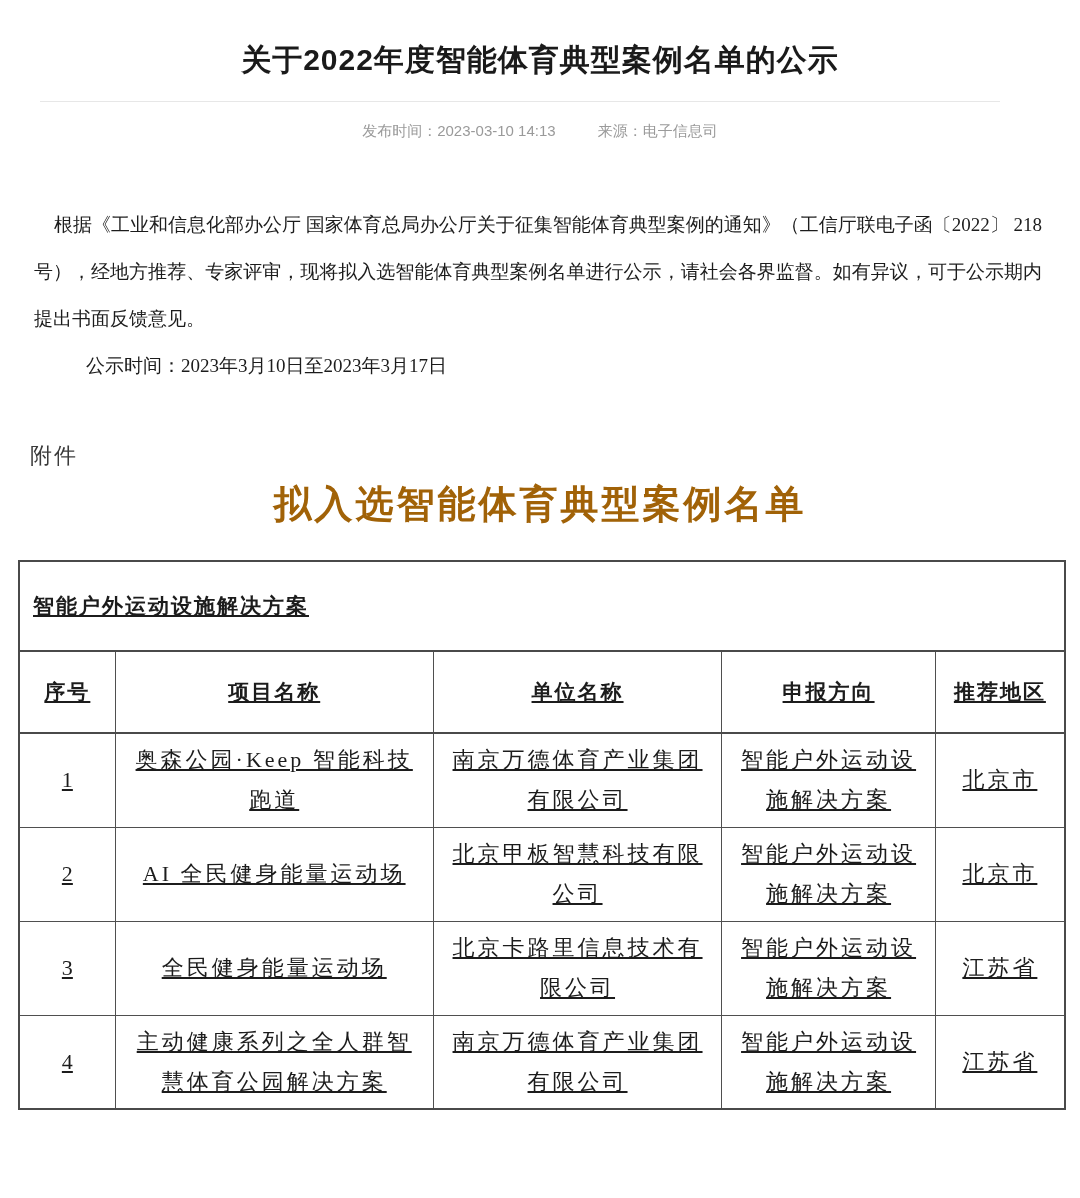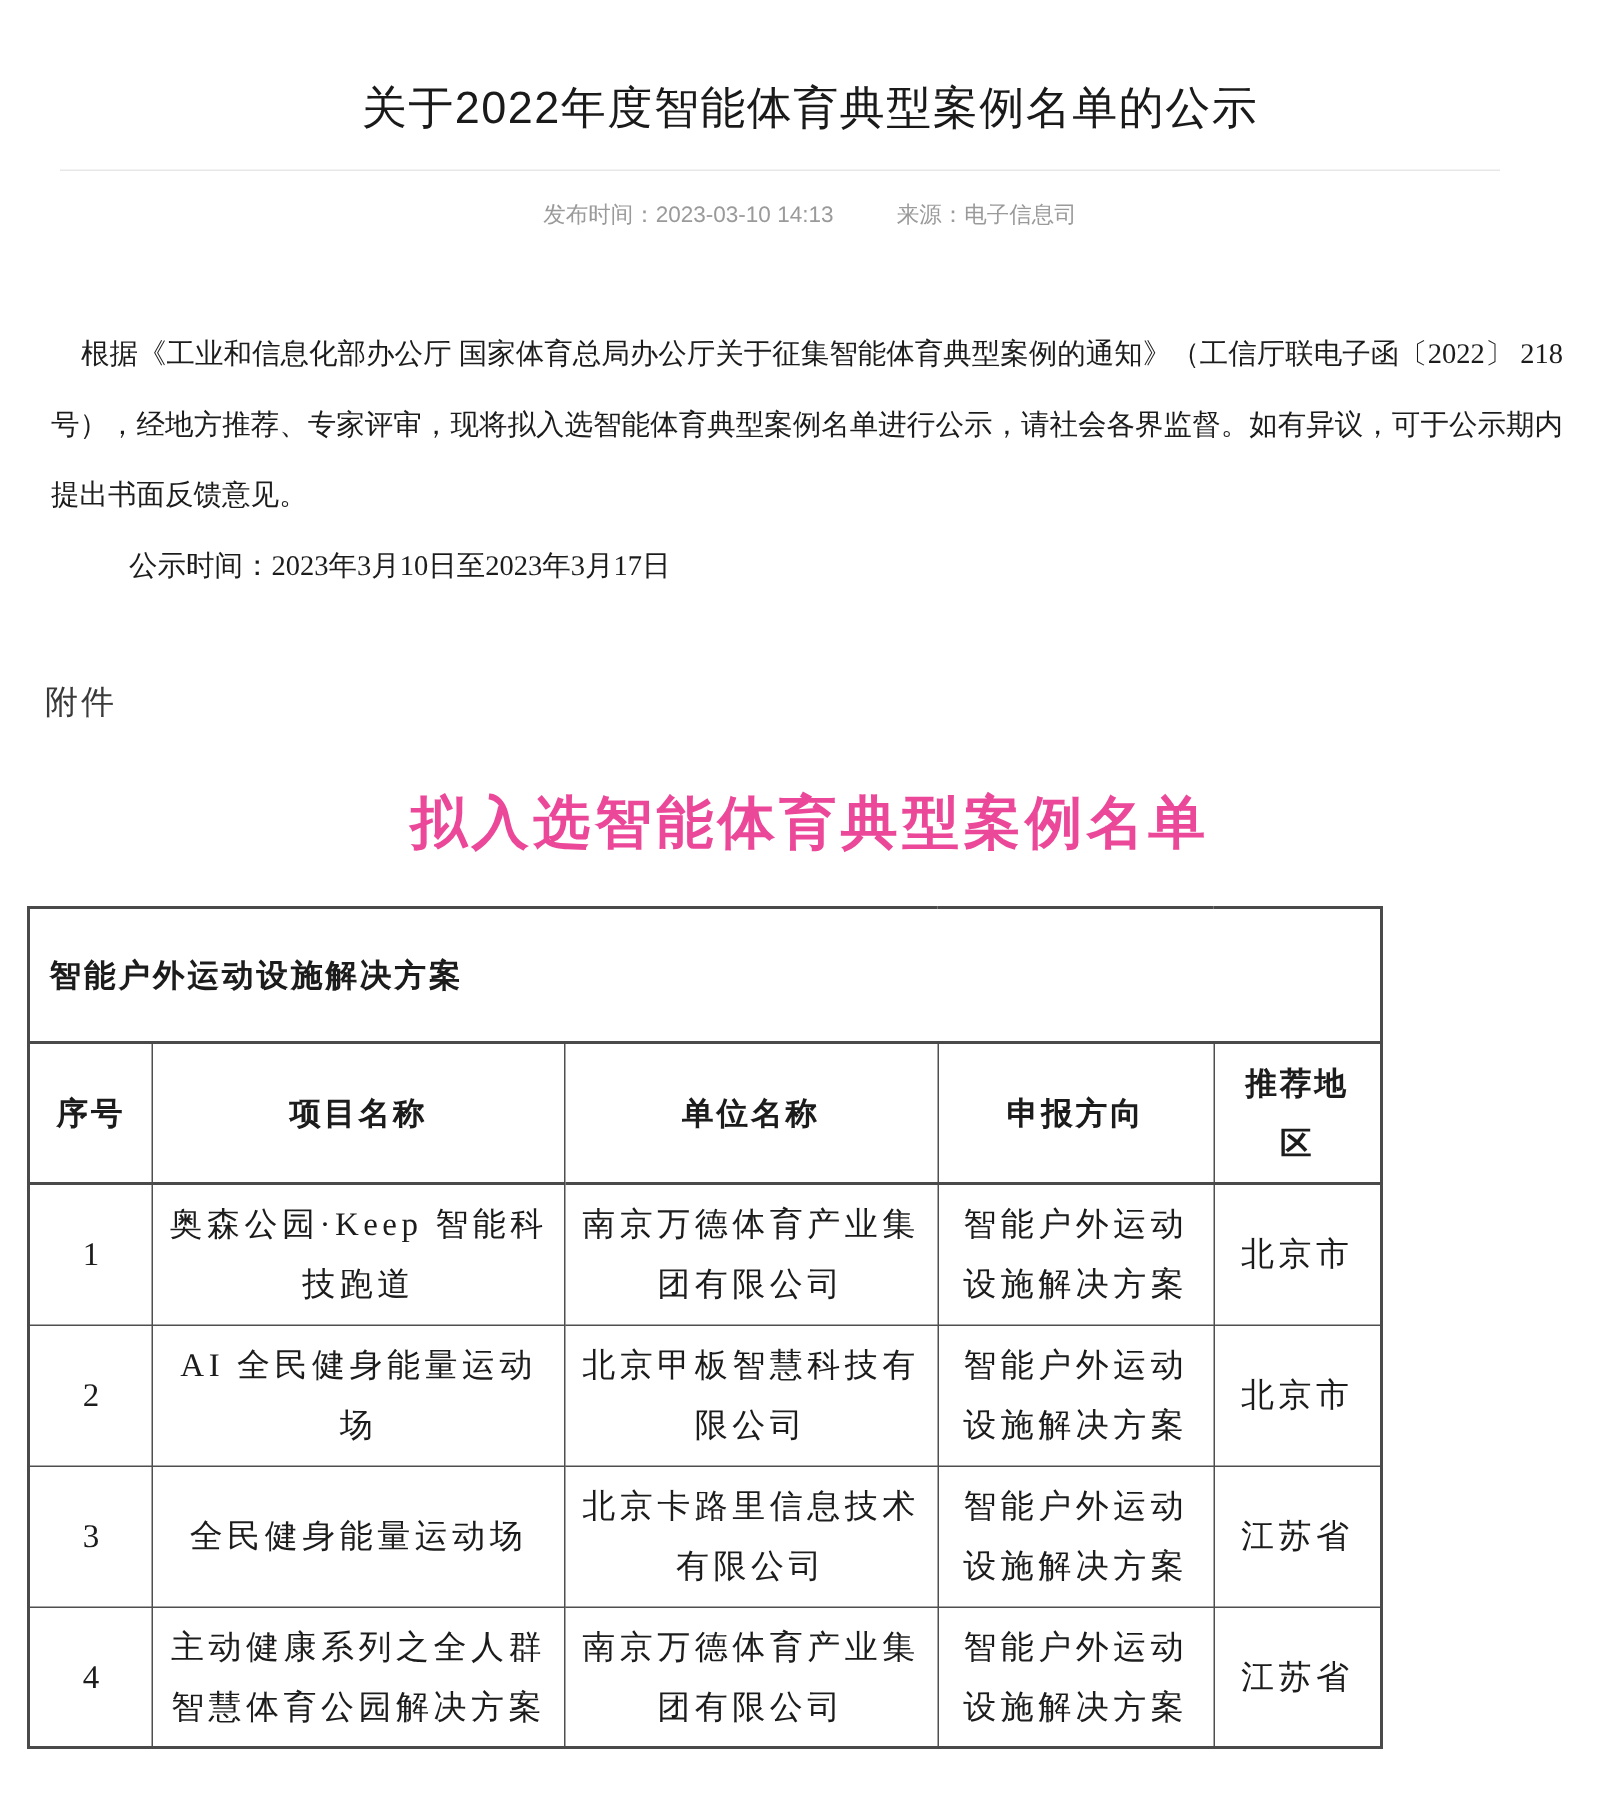--- a/index.html
+++ b/index.html
@@ -10,24 +10,24 @@
     margin: 0 auto;
     background: #ffffff;
     font-family: "Liberation Serif", serif;
     color: #1f1f1f;
     overflow: hidden;
     position: relative;
   }
 
   
   .doc-title {
-    margin-top: 52px;
+    margin-top: 40px;
     text-align: center;
     font-family: "Liberation Sans", sans-serif;
-    font-weight: normal;
+    font-weight: bold;
     font-size: 30px;
     color: #1a1a1a;
     letter-spacing: 1px;
   }
   .divider {
     margin: 20px 80px 0 40px;
     border-top: 1px solid #e7e7e7;
     height: 0;
   }
   .meta {
@@ -52,37 +52,38 @@
   .article p.notice-period { text-indent: 52px; }
 
   
   .attachment-label {
     margin: 52px 0 0 30px;
     font-size: 22px;
     color: #3a3a3a;
     letter-spacing: 2px;
   }
   .list-title {
-    margin-top: 40px;
+    margin-top: 8px;
     text-align: center;
     font-family: "Liberation Sans", sans-serif;
     font-weight: 600;
     font-size: 38px;
     letter-spacing: 3px;
-    color: #ec4899;
+    color: #a16207;
   }
 
   
   .case-table {
     margin: 30px 0 0 18px;
-    width: 904px;
+    width: 1048px;
     border-collapse: collapse;
     table-layout: fixed;
     font-size: 22px;
     color: #1c1c1c;
+    text-decoration: underline;
   }
   .case-table col.c-no    { width: 9.2%;  }
   .case-table col.c-proj  { width: 30.4%; }
   .case-table col.c-org   { width: 27.6%; }
   .case-table col.c-dir   { width: 20.4%; }
   .case-table col.c-area  { width: 12.4%; }
 
   .case-table th, .case-table td {
     border: 1px solid #4f4f4f;
     text-align: center;

